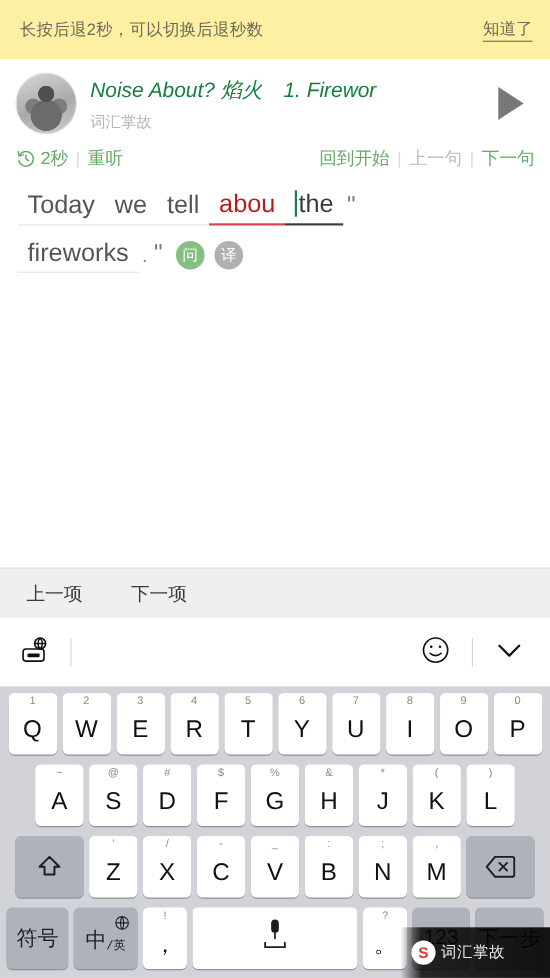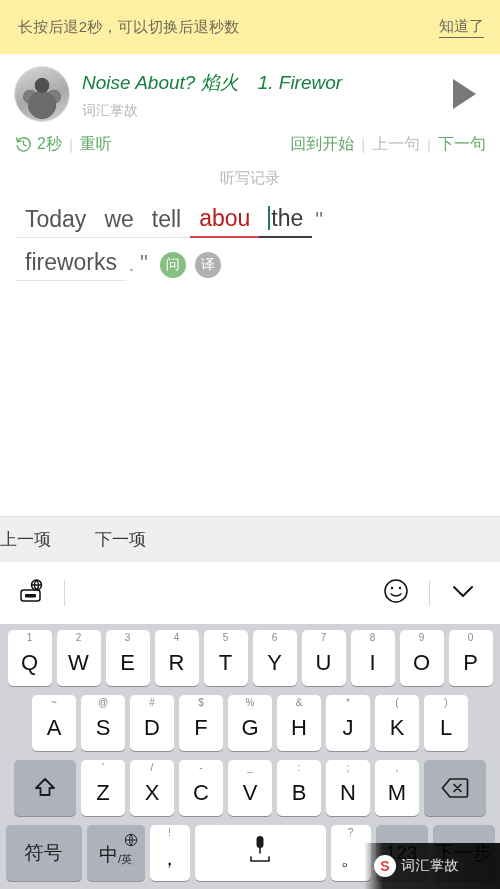--- a/index.html
+++ b/index.html
@@ -107,21 +107,21 @@
   }
   .badge.ask { background: #86bf82; }
   .badge.trans { background: #b0b0b0; }
 
   
   .kb-wrap { position: absolute; left: 0; right: 0; bottom: 0; }
   .kb-nav {
     height: 46px; background: #efefef;
     display: flex; align-items: center;
     border-top: 1px solid #e0e0e0;
-    font-size: 17px; color: #3a3a3a;
+    padding-left: 24px; font-size: 17px; color: #3a3a3a;
   }
   .kb-nav span { margin-right: 44px; }
   .kb-toolbar {
     height: 62px; background: #fff;
     display: flex; align-items: center; justify-content: space-between;
     padding: 0 22px 0 18px;
   }
   .tool-left, .tool-right { display: flex; align-items: center; }
   .vbar { width: 1px; height: 26px; background: #d6d6d6; margin: 0 18px; }
   .kb-body { background: #d1d3d8; padding: 6px 3px 8px 3px; }
@@ -137,22 +137,22 @@
   }
   .key .hint {
     position: absolute; top: 3px; left: 0; right: 0;
     font-size: 10px; color: #8a8a8a; text-align: center;
     line-height: 10px;
   }
   .key .glyph { margin-top: 10px; }
   .key.fn { background: #aeb2bb; color: #1d1d1d; }
   .key.wide { width: 62px; font-size: 20px; }
   .key.space { flex: 1; max-width: 150px; }
-  .key.sym { width: 76px; font-size: 19px; }
-  .key.lang { width: 58px; font-size: 19px; }
+  .key.sym { width: 56px; font-size: 19px; }
+  .key.lang { width: 58px; font-size: 19px; font-family: Liberation Mono, monospace; }
   .key.enter { width: 62px; font-size: 19px; }
   .key.num { width: 52px; font-size: 19px; }
   .key.punctkey { width: 40px; font-size: 20px; }
   .key .sub { font-size: 11px; vertical-align: -2px; }
   .row2 { padding: 0 22px; }
   .row3 { padding: 0 2px; }
 
   .watermark {
     position: absolute; right: 0; bottom: 0;
     width: 136px; height: 46px;
@@ -205,21 +205,20 @@
     </div>
     <div class="ctrl-right">
       <span class="ctrl-item green">回到开始</span>
       <span class="sep">|</span>
       <span class="ctrl-item gray">上一句</span>
       <span class="sep">|</span>
       <span class="ctrl-item green">下一句</span>
     </div>
   </div>
 
-  <div class="dict-label">听写记录</div>
   <div class="dict-body">
     <div class="dict-line" id="dict-line-1">
         <span class="word">Today</span>
         <span class="word">we</span>
         <span class="word">tell</span>
         <span class="word error">abou</span>
         <span class="word current"><span class="caret"></span>the</span>
         <span class="punct">"</span>
       </div>
     <div class="dict-line" id="dict-line-2">

